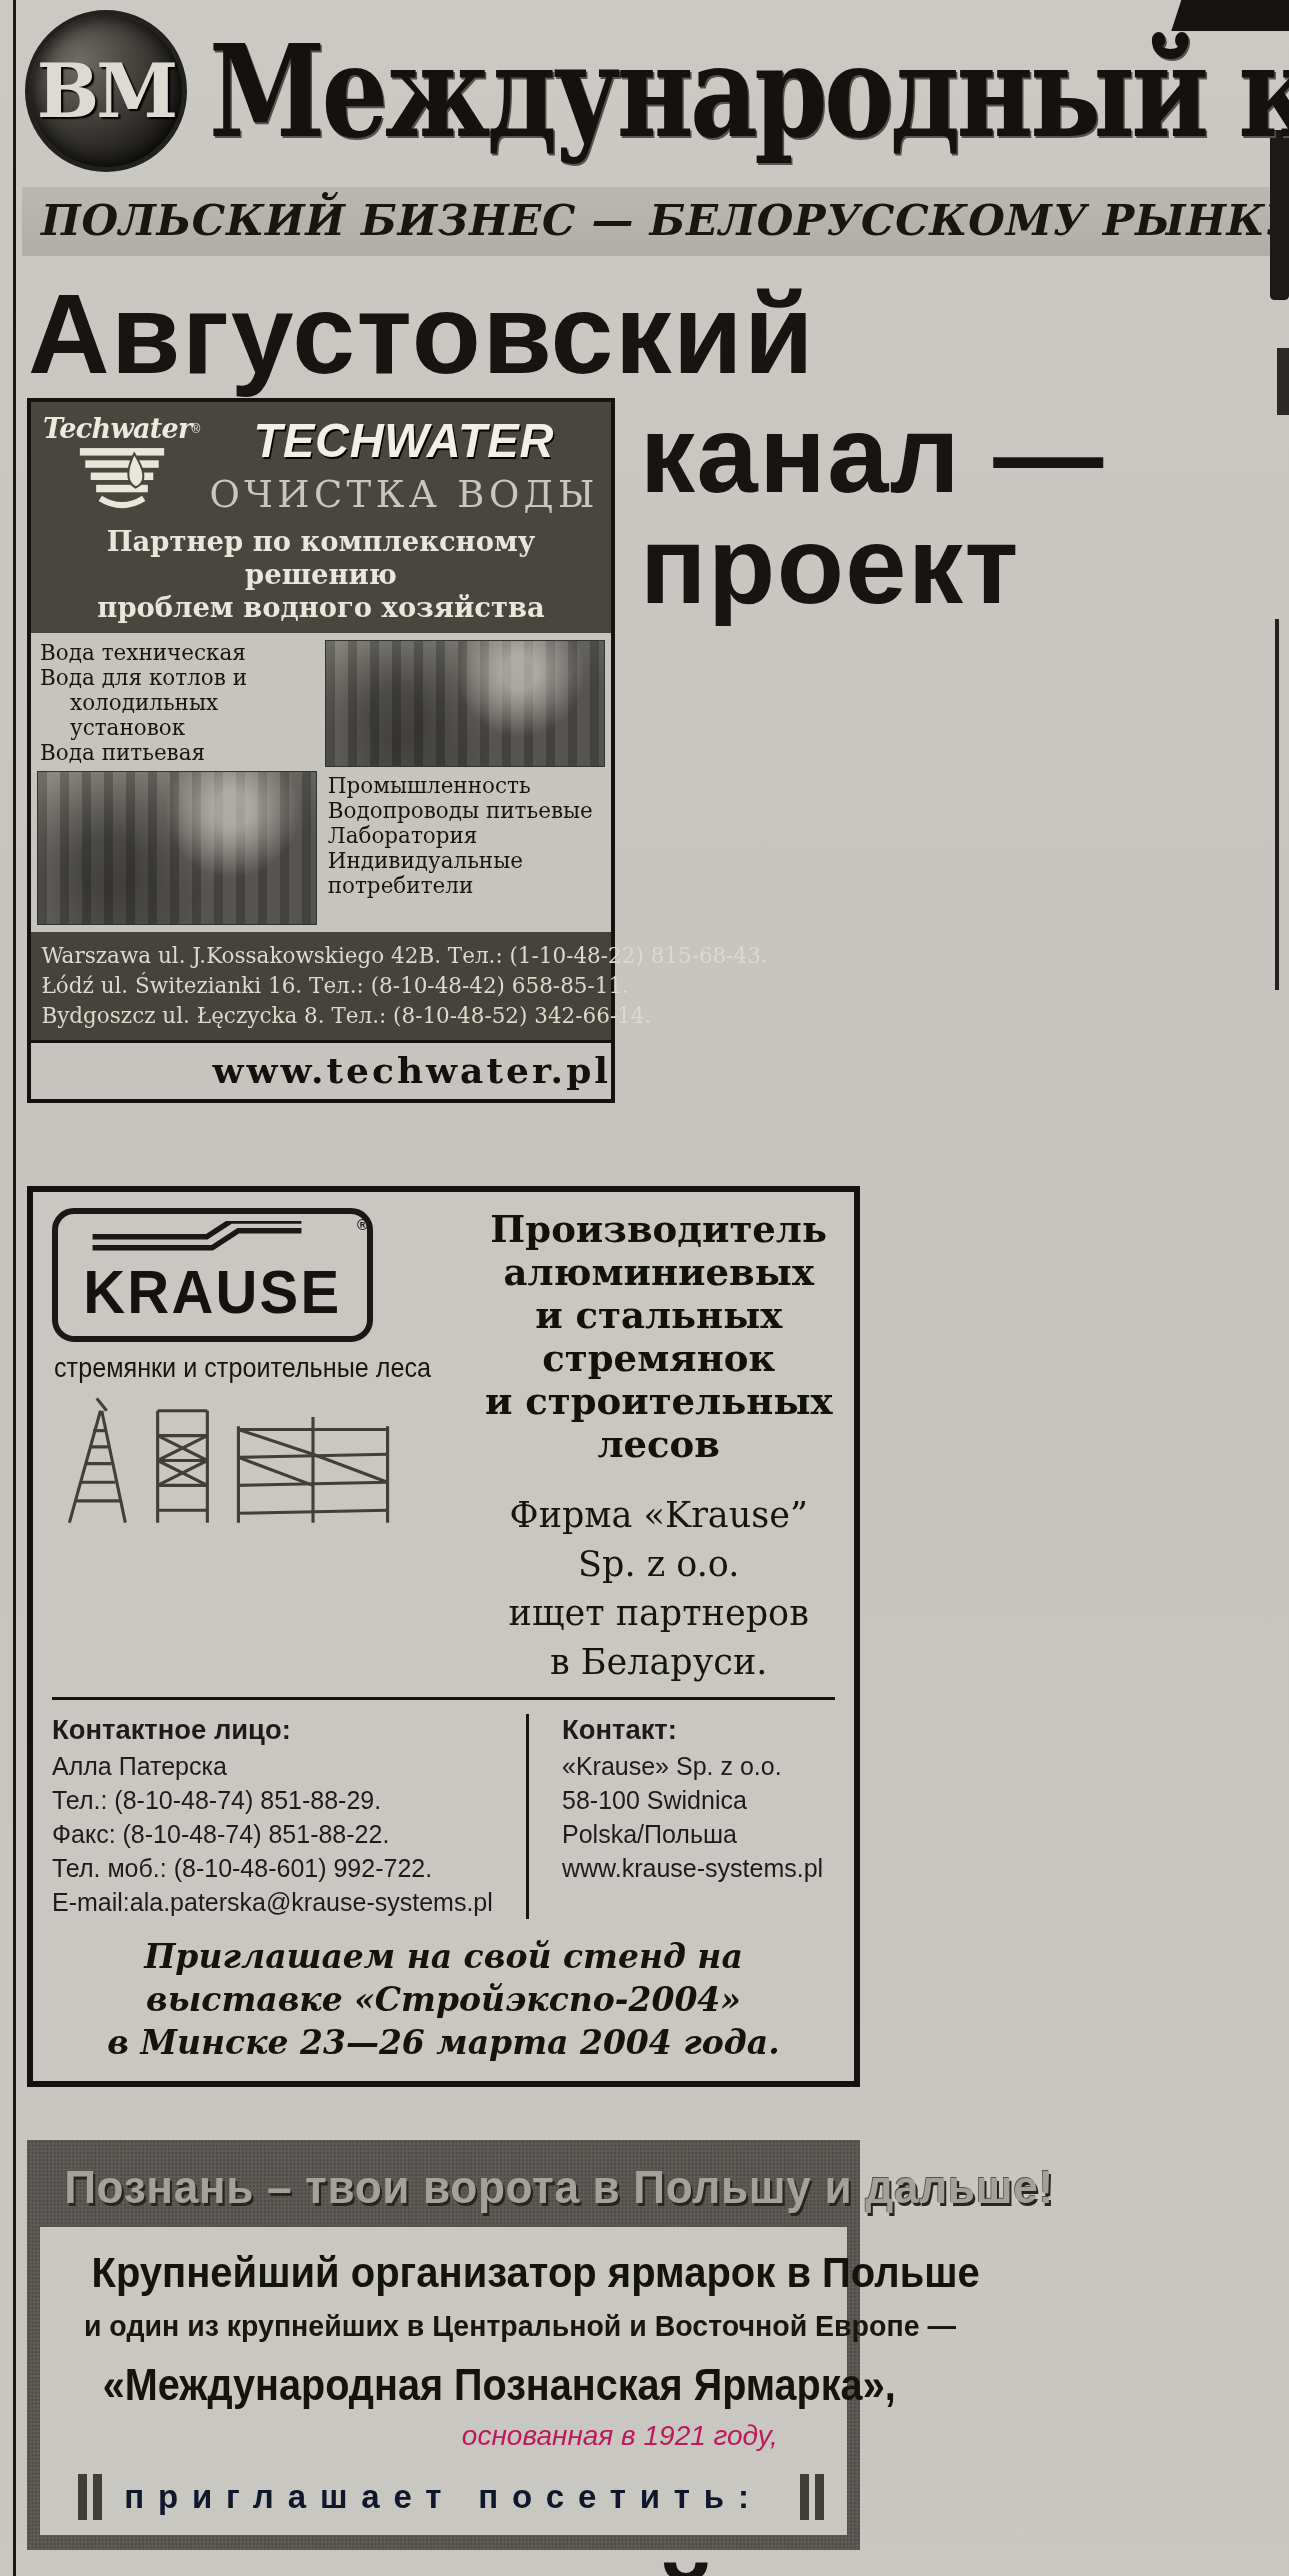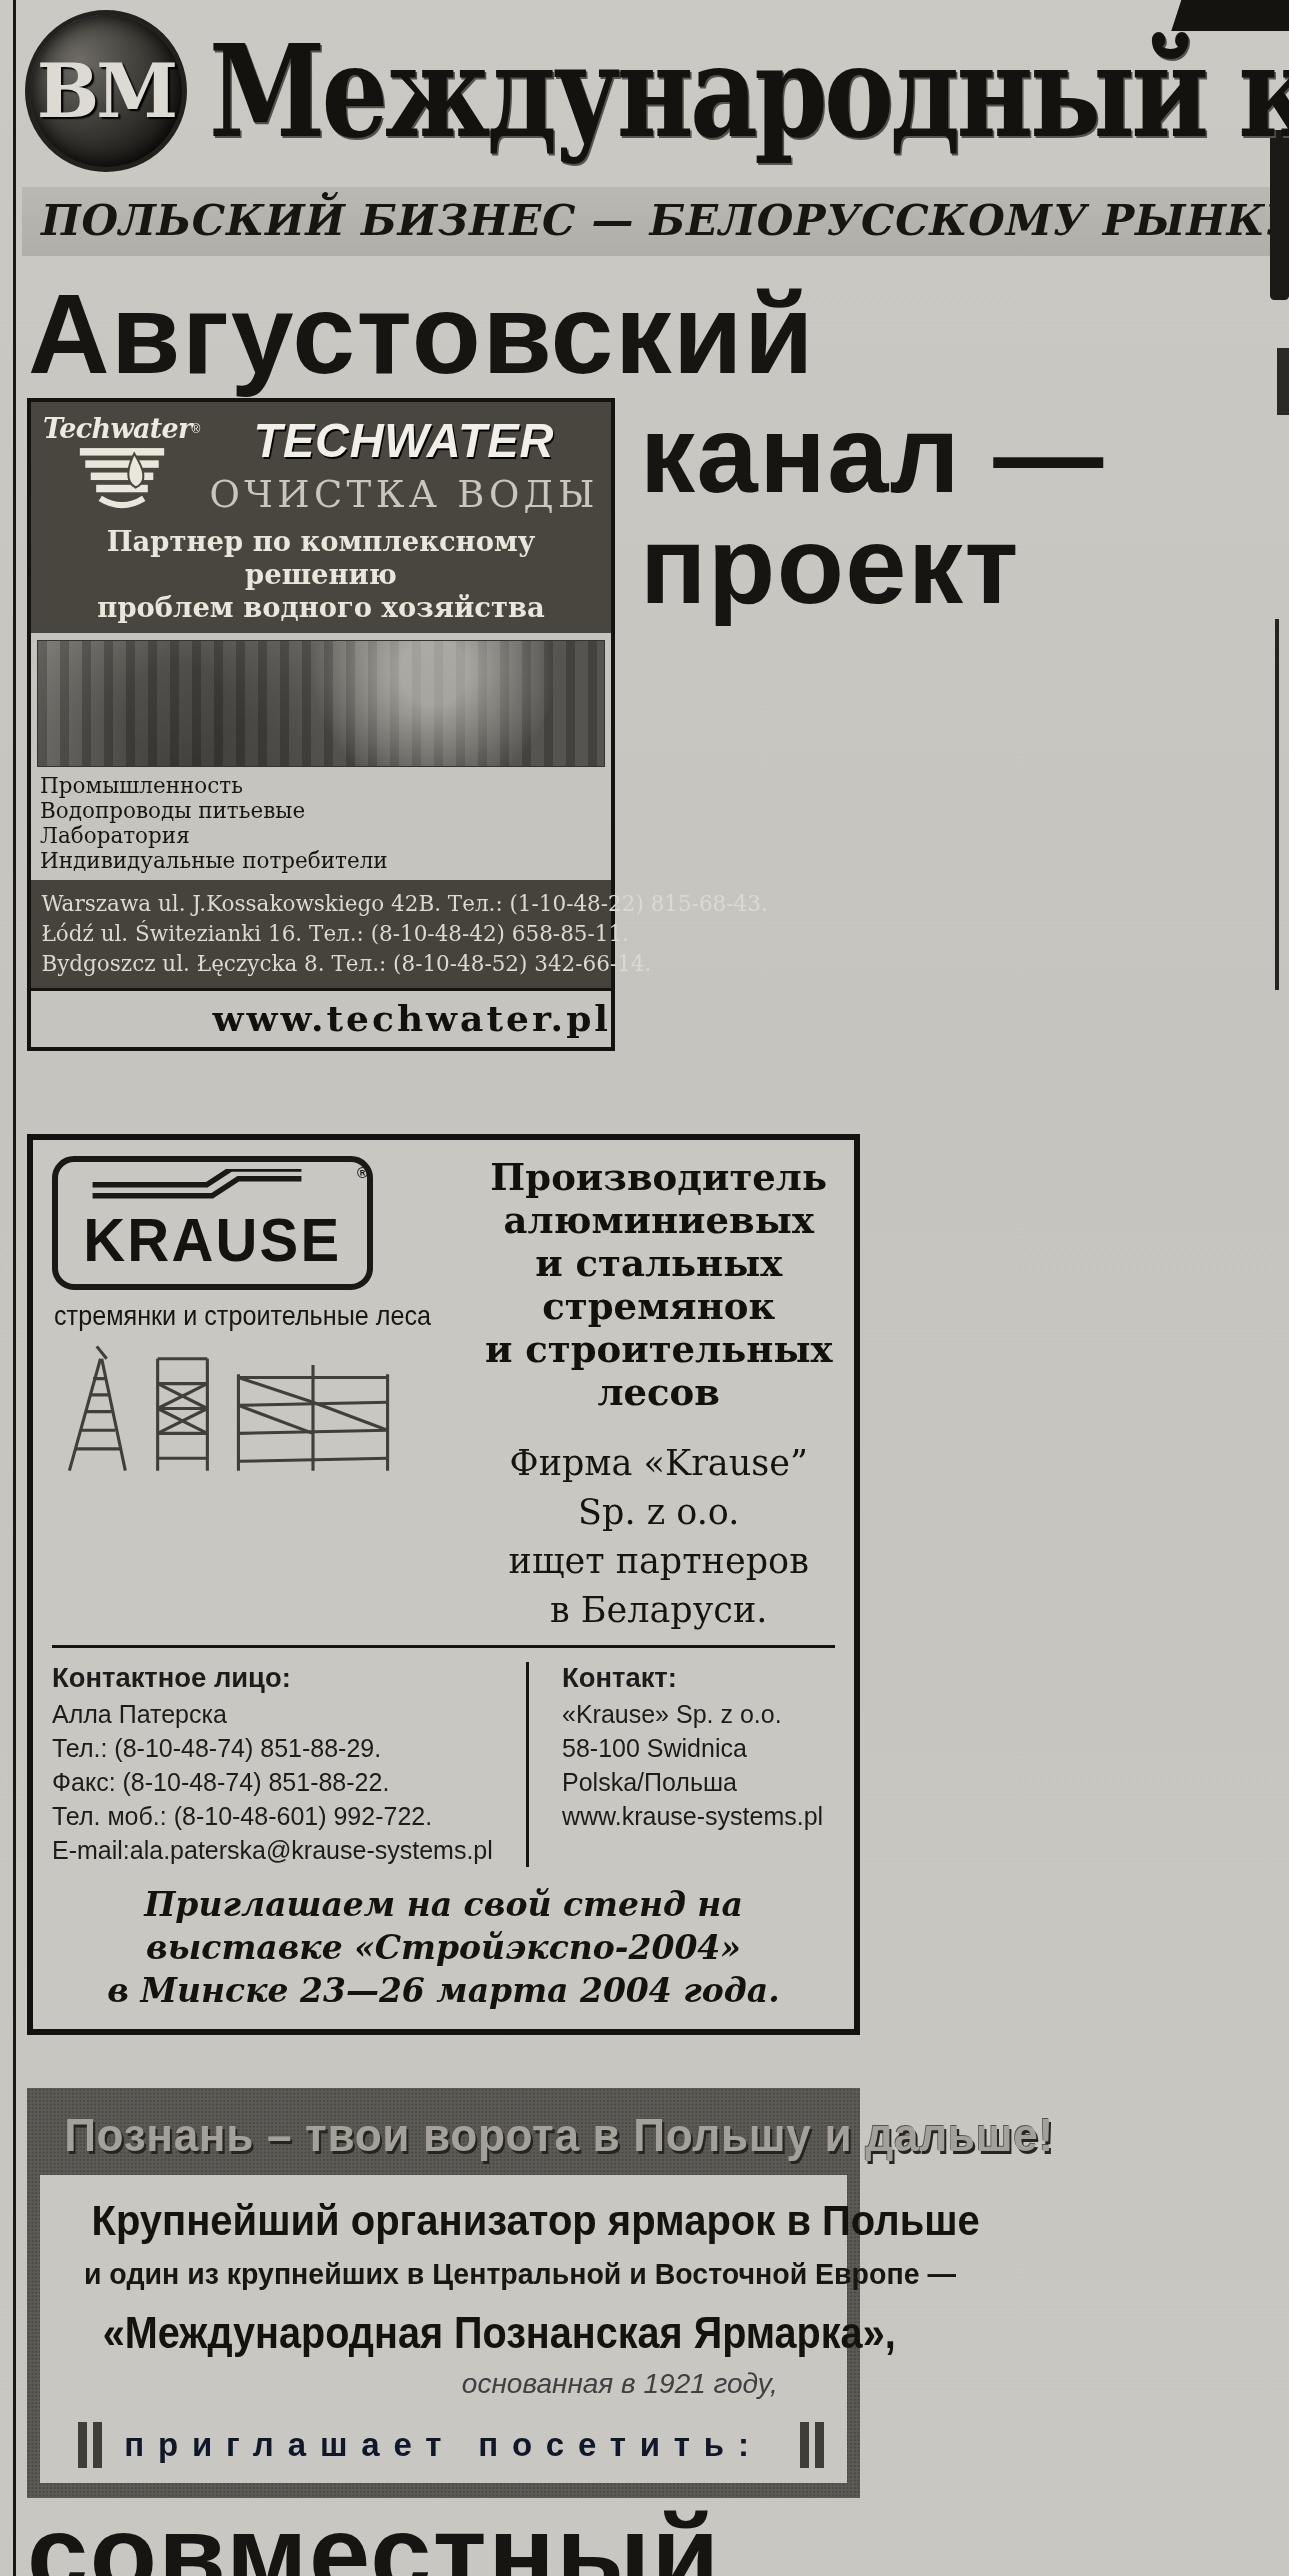--- a/index.html
+++ b/index.html
@@ -100,21 +100,21 @@
   .pz-banner{text-align:center;font-weight:bold;font-size:47px;letter-spacing:0.7px;
              color:#a3a19a;text-shadow:2.2px 3px 0 #26251f,-0.7px -0.7px 0 #55534c;
              transform:scaleX(.94);padding:7.4px 0 13.3px 0;white-space:nowrap;}
   .pz-panel{background:#c9c7c2;padding:21px 25px 15px 25px;}
   .pz-l1{text-align:center;font-weight:bold;font-size:43px;letter-spacing:0;transform:scaleX(.93);
          color:#14130e;white-space:nowrap;}
   .pz-l2{text-align:center;font-weight:bold;font-size:30px;margin-top:12px;transform:scaleX(.95);
          color:#17160f;white-space:nowrap;}
   .pz-l3{text-align:center;font-weight:bold;font-size:44px;margin-top:16.3px;transform:scaleX(.9);
          color:#14130e;white-space:nowrap;}
-  .pz-l4{text-align:right;font-style:italic;font-size:28px;margin:10.4px 44px 0 0;color:#404040;}
+  .pz-l4{text-align:right;font-style:italic;font-size:28px;margin:10.4px 44px 0 0;color:#be185d;}
   .pz-invite{display:flex;align-items:center;justify-content:center;gap:22px;margin-top:22px;}
   .vbars{width:9px;height:46px;background:#403e38;box-shadow:15px 0 0 #403e38;margin-right:15px;}
   .vbars.r{margin-left:15px;margin-right:0;}
   .pz-invite span{font-weight:bold;font-size:33px;letter-spacing:.42em;color:#0f172a;white-space:nowrap;}
 </style>
 </head>
 <body>
 
 <div class="page">
   <div class="left-rule"></div>
@@ -157,20 +157,29 @@
               <div class="tw-tag">ОЧИСТКА ВОДЫ</div>
             </div>
           </div>
           <div class="tw-partner">
             <div>Партнер по комплексному решению</div>
             <div>проблем водного хозяйства</div>
           </div>
         </div>
         <div class="tw-body">
           <div class="tw-col">
+            <div class="tw-list">
+              <div>Вода техническая</div>
+              <div>Вода для котлов и</div>
+              <div class="ind">холодильных установок</div>
+              <div>Вода питьевая</div>
+            </div>
+            <div class="photo tw-photo1"></div>
+          </div>
+          <div class="tw-col">
             <div class="photo tw-photo2"></div>
             <div class="tw-list">
               <div>Промышленность</div>
               <div>Водопроводы питьевые</div>
               <div>Лаборатория</div>
               <div>Индивидуальные потребители</div>
             </div>
           </div>
         </div>
         <div class="tw-addr">

